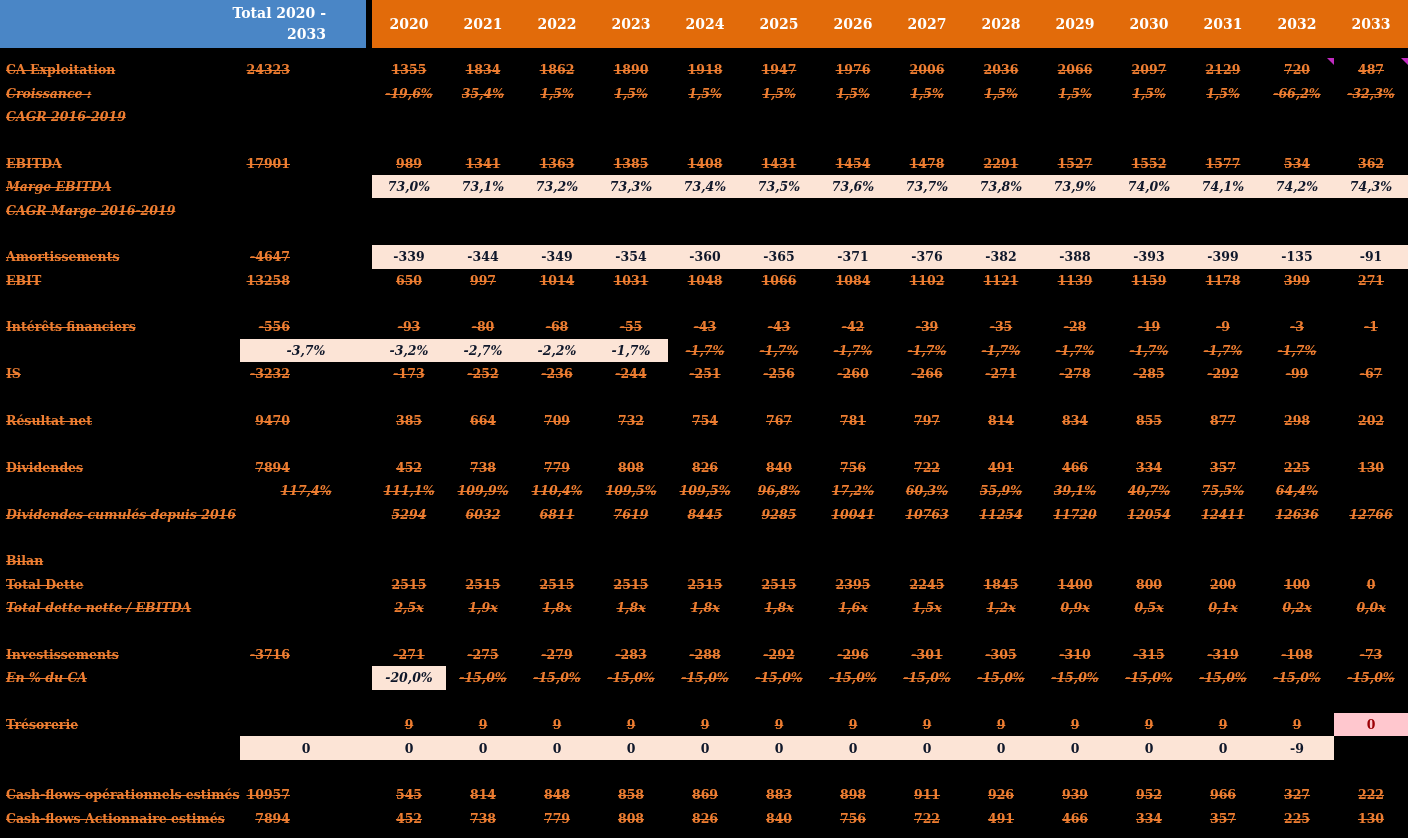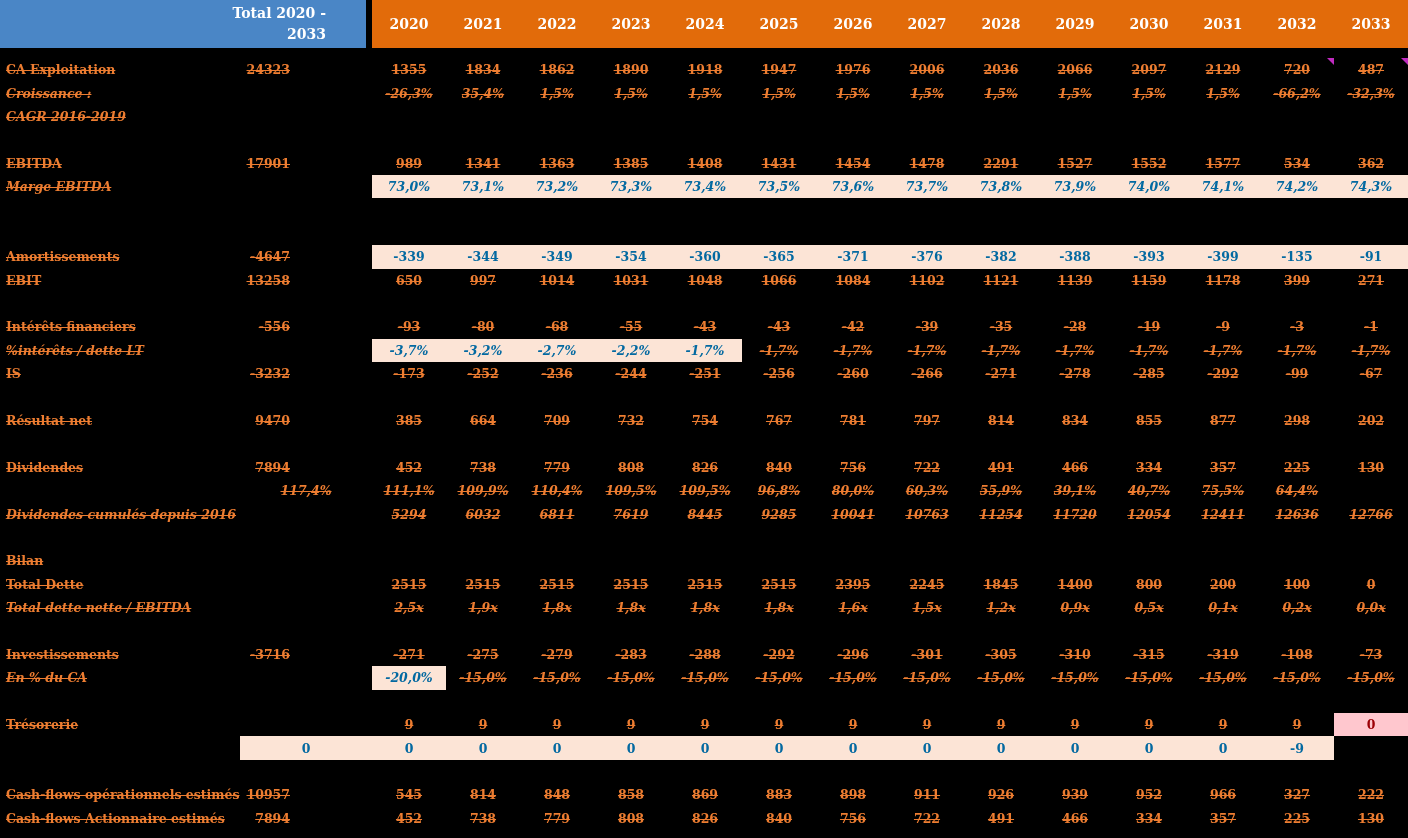--- a/index.html
+++ b/index.html
@@ -33,21 +33,21 @@
   .cell {
     display: flex; align-items: center;
     font-size: 12.5px; white-space: nowrap;
     color: var(--text-orange, #ED7D31);
   }
   .lbl { padding-left: 6px; }
   .tot { justify-content: flex-end; padding-right: 82px; }
   .val { justify-content: center; }
   .it  { font-style: italic; }
   .struck { text-decoration: line-through; text-decoration-thickness: 1px; }
-  .hl   { background: var(--highlight-peach, #FCE4D6); color: #0369a1; text-decoration: none; }
+  .hl   { background: var(--highlight-peach, #FCE4D6); color: #0f172a; text-decoration: none; }
   .pink { background: var(--alert-pink-bg, #FFC7CE); color: var(--alert-pink-text, #9C0006); text-decoration: none; }
   .note { position: relative; }
   .note::after {
     content: ""; position: absolute; top: 0; right: 0;
     width: 0; height: 0;
     border-left: 7px solid transparent;
     border-top: 7px solid var(--comment-purple, #C02BC0);
   }
 </style>
 </head>
@@ -91,21 +91,21 @@
         <div class="cell val struck">2036</div>
         <div class="cell val struck">2066</div>
         <div class="cell val struck">2097</div>
         <div class="cell val struck">2129</div>
         <div class="cell val struck note">720</div>
         <div class="cell val struck note">487</div>
       </div>
       <div class="row">
         <div class="cell lbl struck it">Croissance :</div>
         <div class="cell tot struck it"></div>
-        <div class="cell val it struck">-26,3%</div>
+        <div class="cell val it struck">-19,6%</div>
         <div class="cell val it struck">35,4%</div>
         <div class="cell val it struck">1,5%</div>
         <div class="cell val it struck">1,5%</div>
         <div class="cell val it struck">1,5%</div>
         <div class="cell val it struck">1,5%</div>
         <div class="cell val it struck">1,5%</div>
         <div class="cell val it struck">1,5%</div>
         <div class="cell val it struck">1,5%</div>
         <div class="cell val it struck">1,5%</div>
         <div class="cell val it struck">1,5%</div>
@@ -148,20 +148,21 @@
         <div class="cell val it hl">73,6%</div>
         <div class="cell val it hl">73,7%</div>
         <div class="cell val it hl">73,8%</div>
         <div class="cell val it hl">73,9%</div>
         <div class="cell val it hl">74,0%</div>
         <div class="cell val it hl">74,1%</div>
         <div class="cell val it hl">74,2%</div>
         <div class="cell val it hl">74,3%</div>
       </div>
       <div class="row">
+        <div class="cell lbl struck it">CAGR Marge 2016-2019</div>
         <div class="cell tot struck it"></div>
       </div>
       <div class="row"></div>
       <div class="row">
         <div class="cell lbl struck">Amortissements</div>
         <div class="cell tot struck">-4647</div>
         <div class="cell val hl">-339</div>
         <div class="cell val hl">-344</div>
         <div class="cell val hl">-349</div>
         <div class="cell val hl">-354</div>
@@ -207,21 +208,20 @@
         <div class="cell val struck">-42</div>
         <div class="cell val struck">-39</div>
         <div class="cell val struck">-35</div>
         <div class="cell val struck">-28</div>
         <div class="cell val struck">-19</div>
         <div class="cell val struck">-9</div>
         <div class="cell val struck">-3</div>
         <div class="cell val struck">-1</div>
       </div>
       <div class="row">
-        <div class="cell lbl struck it">%intérêts / dette LT</div>
         <div class="cell tot struck it"></div>
         <div class="cell val it hl">-3,7%</div>
         <div class="cell val it hl">-3,2%</div>
         <div class="cell val it hl">-2,7%</div>
         <div class="cell val it hl">-2,2%</div>
         <div class="cell val it hl">-1,7%</div>
         <div class="cell val it struck">-1,7%</div>
         <div class="cell val it struck">-1,7%</div>
         <div class="cell val it struck">-1,7%</div>
         <div class="cell val it struck">-1,7%</div>
@@ -289,21 +289,21 @@
       </div>
       <div class="row">
         <div class="cell tot struck it"></div>
         <div class="cell val it struck">117,4%</div>
         <div class="cell val it struck">111,1%</div>
         <div class="cell val it struck">109,9%</div>
         <div class="cell val it struck">110,4%</div>
         <div class="cell val it struck">109,5%</div>
         <div class="cell val it struck">109,5%</div>
         <div class="cell val it struck">96,8%</div>
-        <div class="cell val it struck">80,0%</div>
+        <div class="cell val it struck">17,2%</div>
         <div class="cell val it struck">60,3%</div>
         <div class="cell val it struck">55,9%</div>
         <div class="cell val it struck">39,1%</div>
         <div class="cell val it struck">40,7%</div>
         <div class="cell val it struck">75,5%</div>
         <div class="cell val it struck">64,4%</div>
       </div>
       <div class="row">
         <div class="cell lbl struck it">Dividendes cumulés depuis 2016</div>
         <div class="cell tot struck it"></div>

